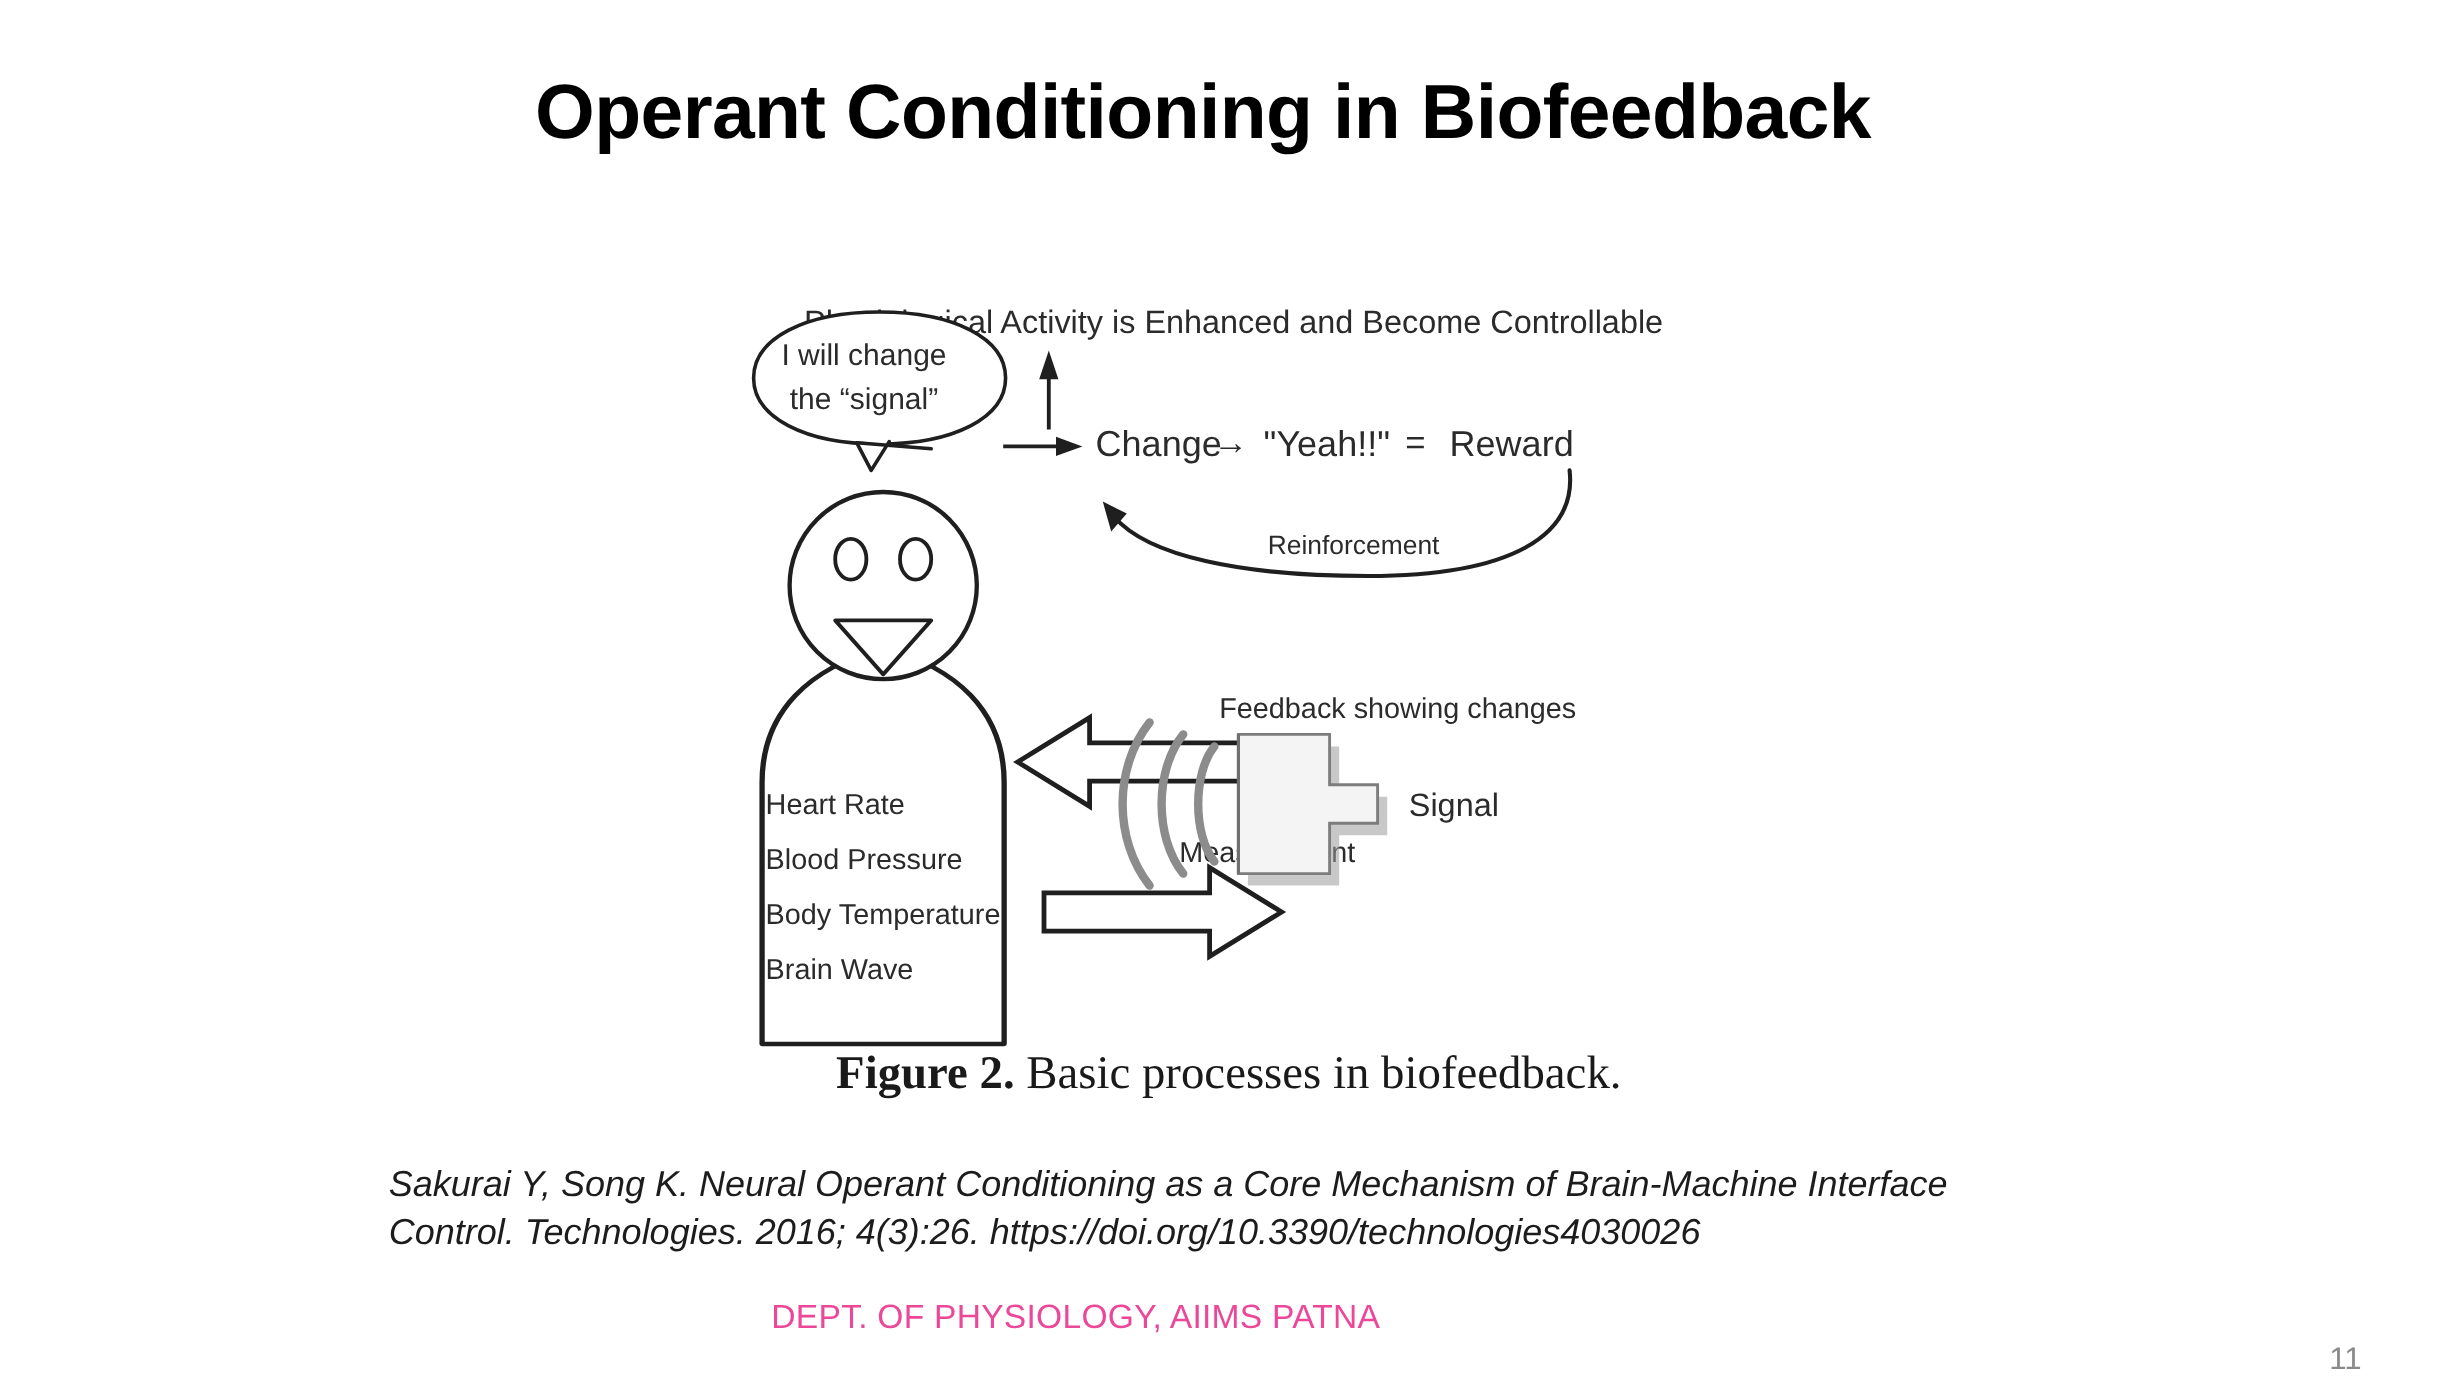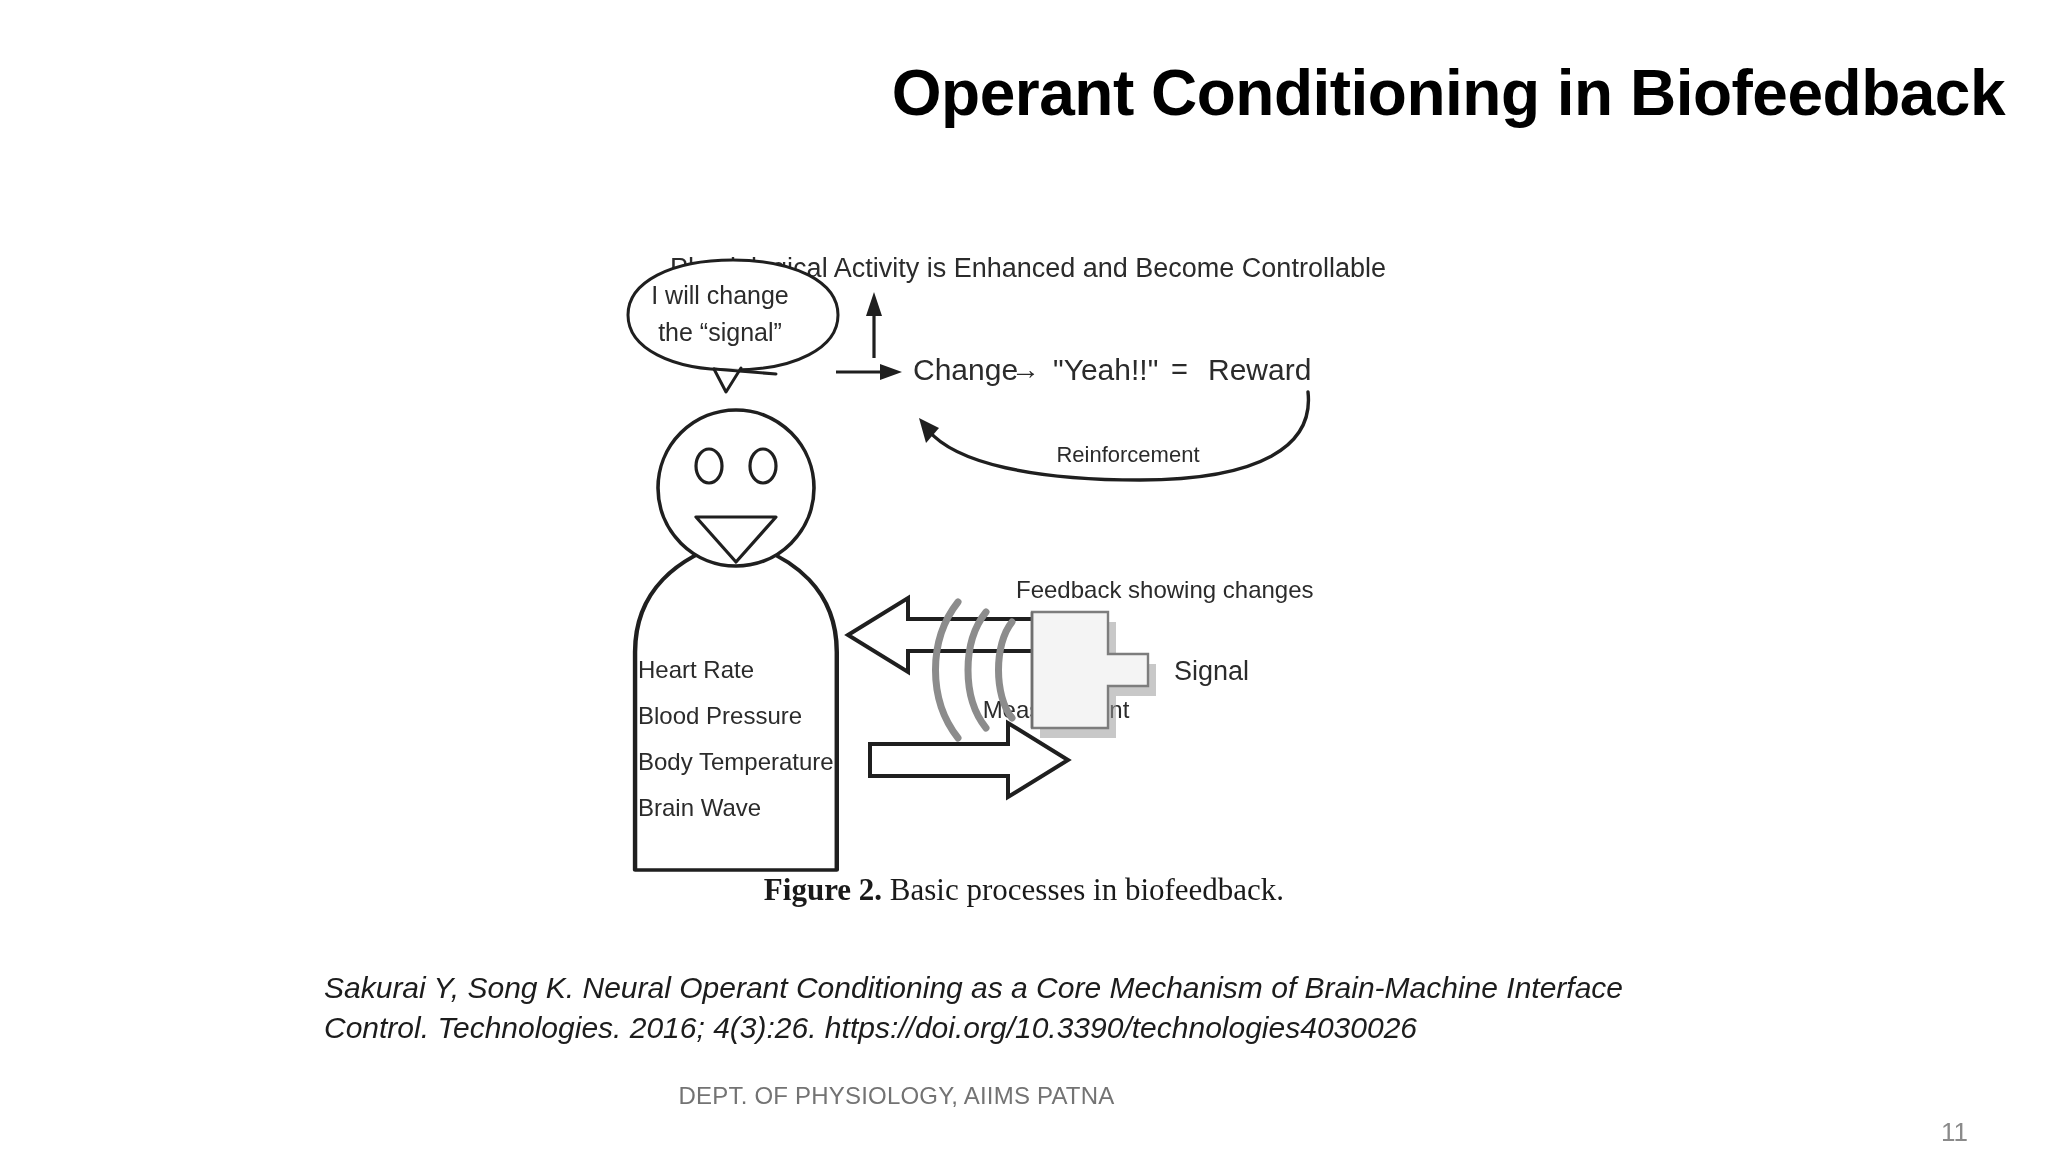--- a/index.html
+++ b/index.html
@@ -15,21 +15,21 @@
     font-family: "Liberation Sans", sans-serif;
     -webkit-font-smoothing: antialiased;
   }
 
   
   #slide-title {
     position: absolute;
     left: 0;
     top: 58px;
     width: 2005px;
-    text-align: right;
+    text-align: center;
     font-family: "Liberation Sans", sans-serif;
     font-weight: bold;
     font-size: 64px;
     letter-spacing: -0.5px;
     color: #000000;
     line-height: 1.1;
   }
 
   
   #figure-block {
@@ -42,21 +42,21 @@
   #figure-svg { display: block; }
 
   
   #figure-caption {
     position: absolute;
     left: 0;
     top: 872px;
     width: 2048px;
     text-align: center;
     font-family: "Liberation Serif", serif;
-    font-size: 31px;
+    font-size: 39px;
     color: #1a1a1a;
   }
   #figure-caption .cap-label {
     font-weight: bold;
   }
 
   
   #citation {
     position: absolute;
     left: 324px;
@@ -71,22 +71,22 @@
   }
 
   
   #footer-dept {
     position: absolute;
     left: 0;
     top: 1082px;
     width: 1793px;
     text-align: center;
     font-family: "Liberation Sans", sans-serif;
-    font-size: 24px;
-    color: #737373;
+    font-size: 28px;
+    color: #ec4899;
     letter-spacing: 0.2px;
   }
   #footer-page {
     position: absolute;
     right: 80px;
     top: 1081px;
     font-family: "Liberation Sans", sans-serif;
     font-size: 26px;
     color: #8a8a8a;
     margin-top: 36px;

